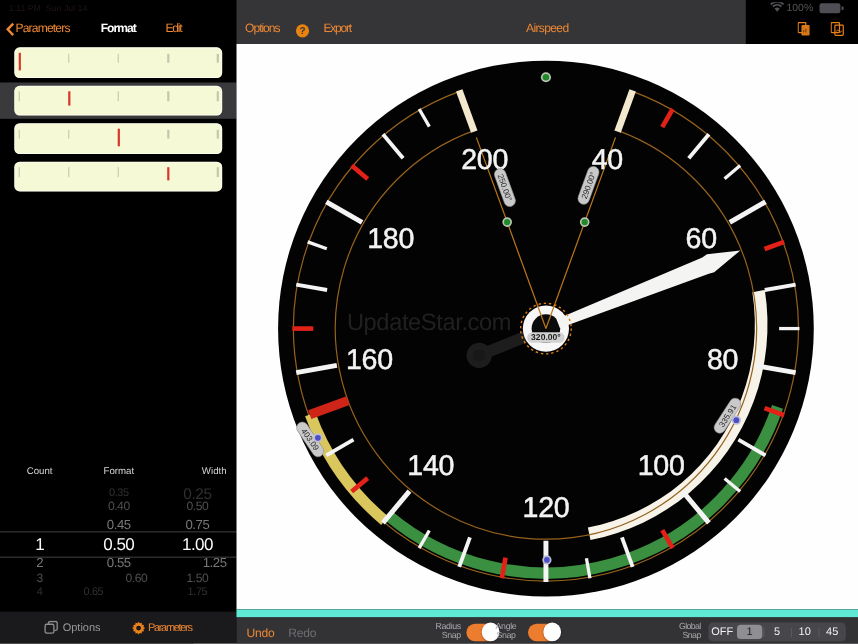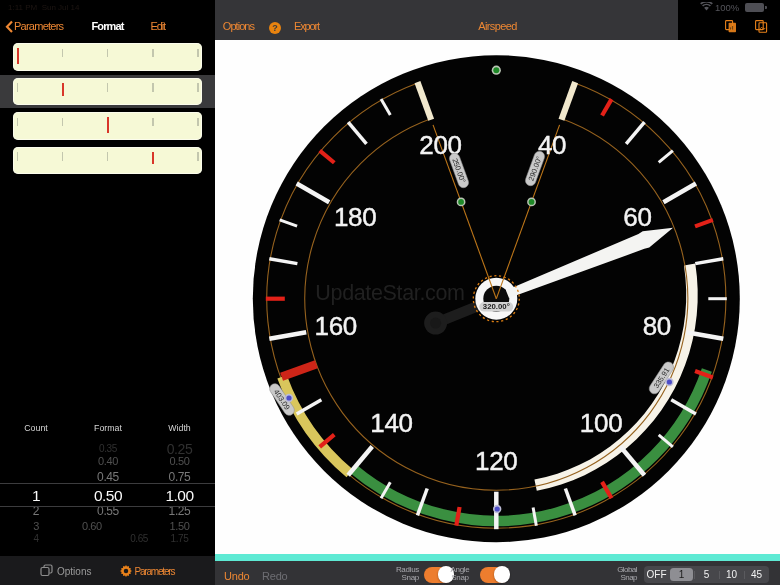--- a/index.html
+++ b/index.html
@@ -40,38 +40,38 @@
       </div>
 <div style="position:absolute;left:13px;top:146.7px;width:188.5px;height:27.5px;background:#f6f9d6;border-radius:5px;box-shadow:inset 0 0 0 1px rgba(255,255,255,0.55)">
         <div style="position:absolute;left:4.0px;top:5.5px;width:1.3px;height:8.5px;background:#c3c7ae"></div>
         <div style="position:absolute;left:49.1px;top:5.5px;width:1.3px;height:8.5px;background:#c3c7ae"></div>
         <div style="position:absolute;left:94.2px;top:5.5px;width:1.3px;height:8.5px;background:#c3c7ae"></div>
         <div style="position:absolute;left:139.3px;top:5px;width:2px;height:12px;background:#d8372a"></div>
         <div style="position:absolute;left:184.4px;top:5.5px;width:1.3px;height:8.5px;background:#c3c7ae"></div>
       </div>
   <div style="position:absolute;left:16px;top:422.5px;width:40px;text-align:center;font-size:8.8px;color:#d5d5d5">Count</div>
 <div style="position:absolute;left:82px;top:422.5px;width:52px;text-align:center;font-size:8.8px;color:#d5d5d5">Format</div>
-<div style="position:absolute;left:153px;top:422.5px;width:53px;text-align:center;font-size:8.8px;color:#d5d5d5">Width</div>
+<div style="position:absolute;left:153px;top:422.5px;width:53px;text-align:right;font-size:8.8px;color:#d5d5d5">Width</div>
 <div style="position:absolute;left:82px;top:441.5px;width:52px;text-align:center;font-size:10px;letter-spacing:-0.4px;color:#303030;line-height:14px">0.35</div>
       <div style="position:absolute;left:153px;top:441.5px;width:53px;text-align:center;font-size:14px;letter-spacing:-0.4px;color:#303030;line-height:14px">0.25</div>
 <div style="position:absolute;left:82px;top:454.0px;width:52px;text-align:center;font-size:11px;letter-spacing:-0.4px;color:#505050;line-height:15px">0.40</div>
       <div style="position:absolute;left:153px;top:454.0px;width:53px;text-align:center;font-size:11px;letter-spacing:-0.4px;color:#505050;line-height:15px">0.50</div>
 <div style="position:absolute;left:82px;top:468.5px;width:52px;text-align:center;font-size:12px;letter-spacing:-0.4px;color:#787878;line-height:16px">0.45</div>
       <div style="position:absolute;left:153px;top:468.5px;width:53px;text-align:center;font-size:12px;letter-spacing:-0.4px;color:#787878;line-height:16px">0.75</div>
 <div style="position:absolute;left:16px;top:485.55px;width:40px;text-align:center;font-size:15.5px;letter-spacing:-0.5px;color:#fafafa;line-height:19.5px">1</div>
       <div style="position:absolute;left:82px;top:485.55px;width:52px;text-align:center;font-size:15.5px;letter-spacing:-0.5px;color:#fafafa;line-height:19.5px">0.50</div>
       <div style="position:absolute;left:153px;top:485.55px;width:53px;text-align:center;font-size:15.5px;letter-spacing:-0.5px;color:#fafafa;line-height:19.5px">1.00</div>
 <div style="position:absolute;left:16px;top:503.0px;width:40px;text-align:center;font-size:12px;letter-spacing:-0.4px;color:#787878;line-height:16px">2</div>
       <div style="position:absolute;left:82px;top:503.0px;width:52px;text-align:center;font-size:12px;letter-spacing:-0.4px;color:#787878;line-height:16px">0.55</div>
-      <div style="position:absolute;left:153px;top:503.0px;width:53px;text-align:center;font-size:12px;letter-spacing:-0.4px;color:#787878;line-height:16px">1.25</div>
+      <div style="position:absolute;left:153px;top:503.0px;width:53px;text-align:right;font-size:12px;letter-spacing:-0.4px;color:#787878;line-height:16px">1.25</div>
 <div style="position:absolute;left:16px;top:518.5px;width:40px;text-align:center;font-size:11px;letter-spacing:-0.4px;color:#505050;line-height:15px">3</div>
-      <div style="position:absolute;left:82px;top:518.5px;width:52px;text-align:left;font-size:11px;letter-spacing:-0.4px;color:#505050;line-height:15px">0.60</div>
+      <div style="position:absolute;left:82px;top:518.5px;width:52px;text-align:right;font-size:11px;letter-spacing:-0.4px;color:#505050;line-height:15px">0.60</div>
       <div style="position:absolute;left:153px;top:518.5px;width:53px;text-align:center;font-size:11px;letter-spacing:-0.4px;color:#505050;line-height:15px">1.50</div>
 <div style="position:absolute;left:16px;top:531.5px;width:40px;text-align:center;font-size:10px;letter-spacing:-0.4px;color:#303030;line-height:14px">4</div>
-      <div style="position:absolute;left:96px;top:531.5px;width:52px;text-align:right;font-size:10px;letter-spacing:-0.4px;color:#303030;line-height:14px">0.65</div>
+      <div style="position:absolute;left:76px;top:531.5px;width:52px;text-align:left;font-size:10px;letter-spacing:-0.4px;color:#303030;line-height:14px">0.65</div>
       <div style="position:absolute;left:153px;top:531.5px;width:53px;text-align:center;font-size:10px;letter-spacing:-0.4px;color:#303030;line-height:14px">1.75</div>
 <div style="position:absolute;left:0;top:483px;width:215px;height:1px;background:#3c3c3e"></div>
 <div style="position:absolute;left:0;top:505.5px;width:215px;height:1px;background:#3c3c3e"></div>
 
 <div style="position:absolute;left:0;top:556px;width:215px;height:29px;background:#1a1a1c">
  <svg width="13" height="13" viewBox="0 0 13 13" style="position:absolute;left:40px;top:8px">
   <rect x="1" y="3.5" width="8" height="8" rx="1.5" fill="none" stroke="#8e8e8e" stroke-width="1.2"></rect>
   <path d="M 4 3.5 V 2.5 a 1.5 1.5 0 0 1 1.5 -1.5 h 5 a 1.5 1.5 0 0 1 1.5 1.5 v 5 a 1.5 1.5 0 0 1 -1.5 1.5 h -1" fill="none" stroke="#8e8e8e" stroke-width="1.2"></path>
  </svg>
  <div style="position:absolute;left:57px;top:10px;font-size:10px;color:#9a9a9a">Options</div>

